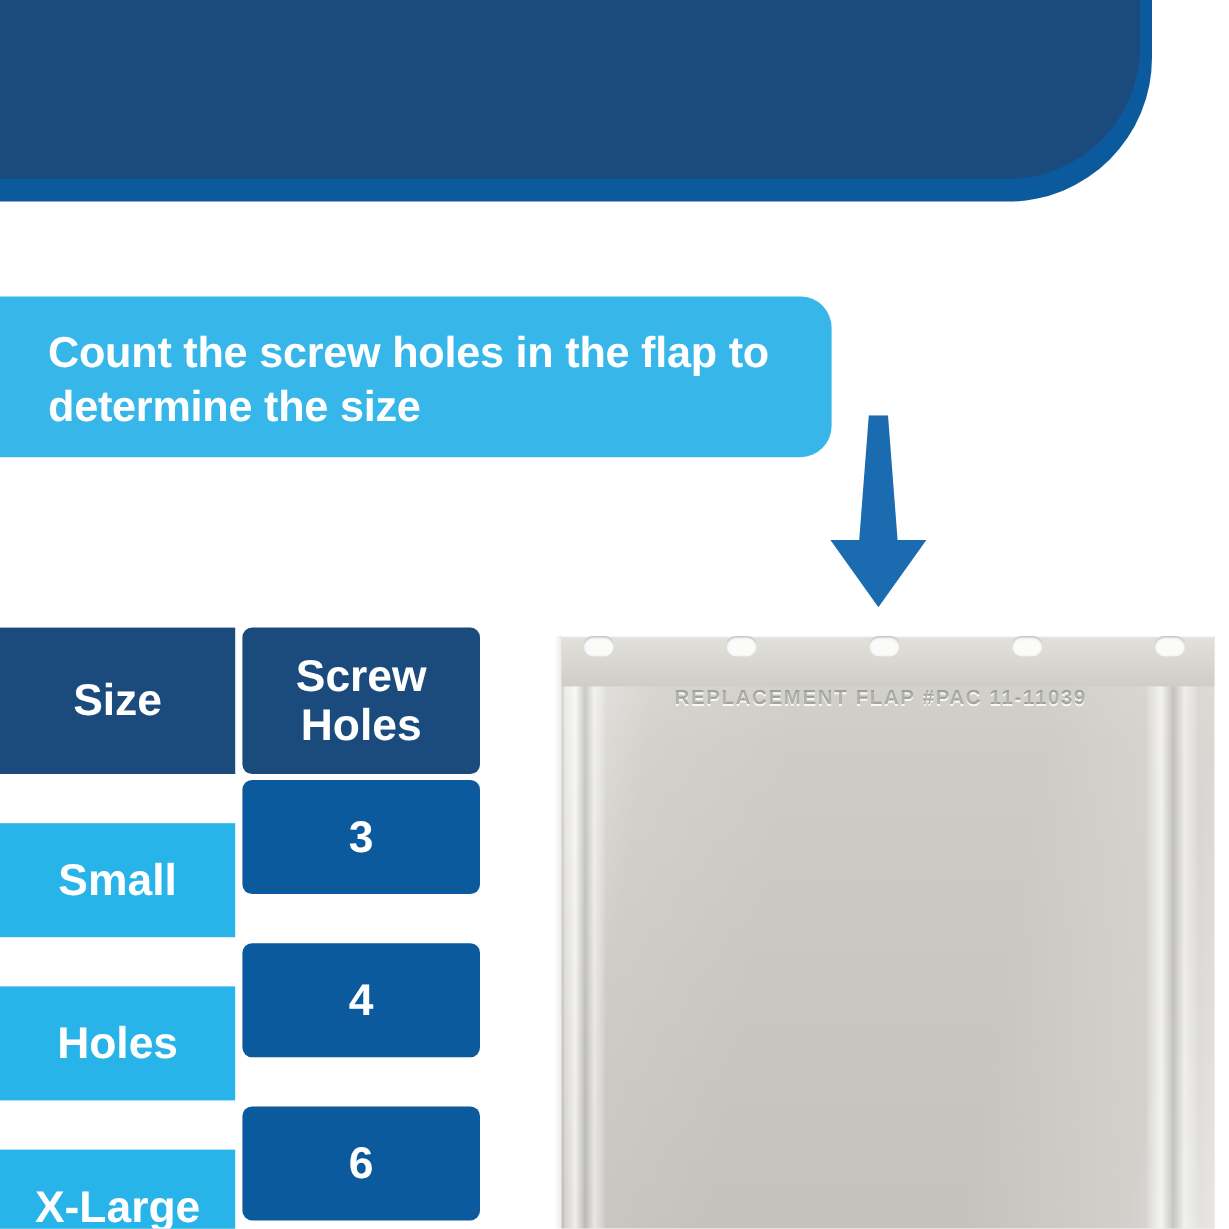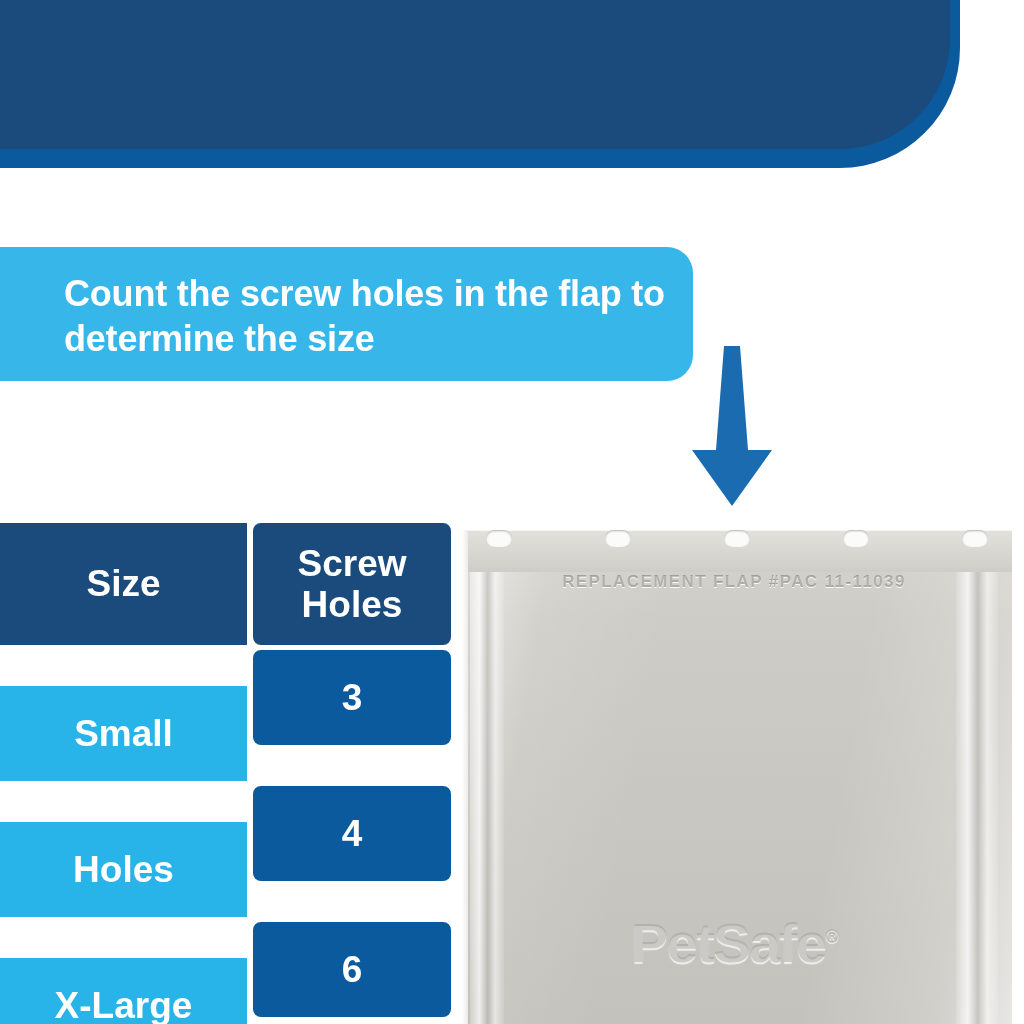--- a/index.html
+++ b/index.html
@@ -38,41 +38,40 @@
     background:#37B6E9;
     border-top-right-radius:26px;
     border-bottom-right-radius:26px;
   }
   .callout-text{
     position:absolute; left:40px; top:24px;
     width:640px;
     font-size:36px; font-weight:600; color:#ffffff;
     line-height:1.26;
     letter-spacing:-0.2px;
-    margin-left:24px;
   }
 
   
   .arrow{
     position:absolute; left:686px; top:346px;
     width:92px; height:160px;
   }
 
   
   .tbl{
     position:absolute; left:0px; top:523px;
     width:451px; height:501px;
   }
   .tbl-row{ display:flex; gap:6px; margin-bottom:5px; }
   .tbl-row:last-child{ margin-bottom:0; }
   .cell{
     display:flex; align-items:center; justify-content:center;
     color:#ffffff; text-align:center;
   }
-  .c-size{ width:247px; }
+  .c-size{ width:196px; }
   .c-holes{ width:198px;border-radius:8px; }
   .hdr-cell{
     background:#1A4B7C;
     height:122px;
     font-size:37px; font-weight:600; line-height:1.12;
   }
   .body-size{
     background:#28B4E8;
     height:95px;
     font-size:37px; font-weight:600;margin-top:36px;
@@ -207,19 +206,16 @@
     <div class="flap-topstrip"></div>
 
     <div class="hole" style="left:24px;"></div>
     <div class="hole" style="left:143px;"></div>
     <div class="hole" style="left:262px;"></div>
     <div class="hole" style="left:381px;"></div>
     <div class="hole" style="left:500px;"></div>
 
     <div class="emboss-code">REPLACEMENT FLAP #PAC 11-11039</div>
 
-    <div class="emboss-logo">
-      <span>PetSafe</span><sup>®</sup>
-    </div>
 
   </div>
 
 </div>
 
 </body></html>

